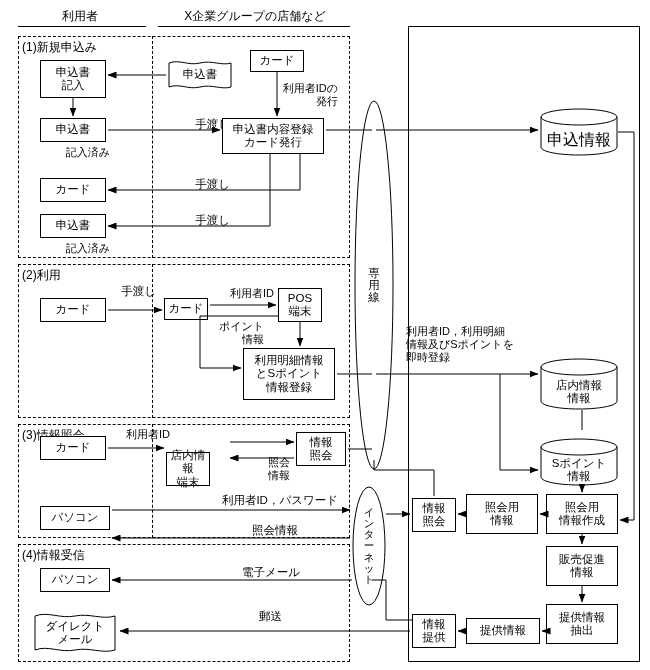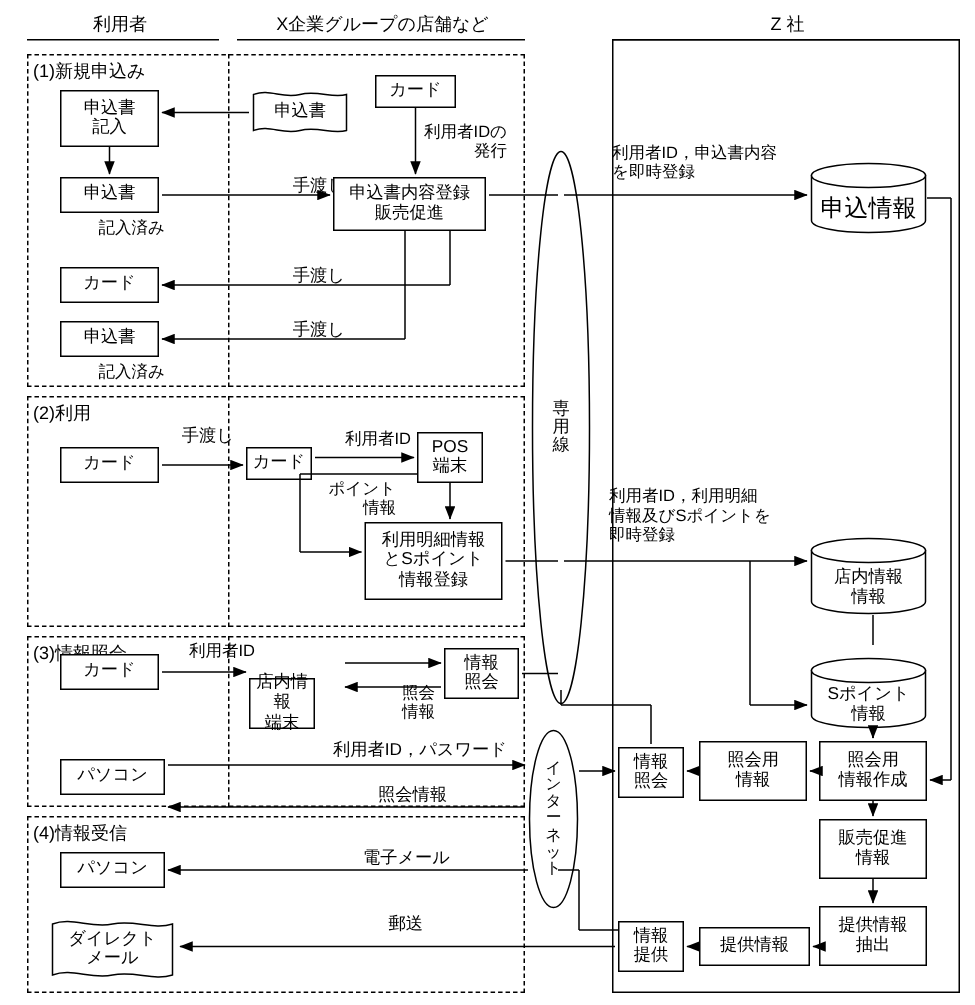--- a/index.html
+++ b/index.html
@@ -19,21 +19,20 @@
   .ell{position:absolute;}
   .ell .txt{position:absolute;left:0;top:0;width:100%;height:100%;display:flex;align-items:center;justify-content:center;text-align:center;line-height:1.05;}
 </style>
 </head>
 <body>
 
 <div id="root">
 
   <div class="colhdr" style="left:20px;top:8px;width:120px;">利用者</div>
   <div class="colhdr" style="left:155px;top:8px;width:200px;">X企業グループの店舗など</div>
-  <div class="colhdr" style="left:410px;top:8px;width:230px;">Z  社</div>
 
   <div class="hline" style="left:18px;top:26px;width:128px;"></div>
   <div class="hline" style="left:158px;top:26px;width:192px;"></div>
   <div class="hline" style="left:408px;top:26px;width:232px;"></div>
 
   <div class="frame" style="left:408px;top:26px;width:232px;height:636px;"></div>
 
   <div style="position:absolute;left:18px;top:36px;width:332px;height:222px;border:1px dashed #000;box-sizing:border-box;"></div>
   <div style="position:absolute;left:18px;top:264px;width:332px;height:154px;border:1px dashed #000;box-sizing:border-box;"></div>
   <div style="position:absolute;left:18px;top:424px;width:332px;height:114px;border:1px dashed #000;box-sizing:border-box;"></div>
@@ -62,31 +61,29 @@
 
   <div class="lbl" style="left:246px;top:82px;width:92px;font-size:11px;">利用者IDの
 発行</div>
 
   <div class="box" style="left:40px;top:118px;width:66px;height:24px;font-size:11.5px;">申込書</div>
   <div class="lbl" style="left:36px;top:146px;width:74px;font-size:11px;">記入済み</div>
 
   <div class="lbl" style="left:170px;top:118px;width:60px;font-size:11.5px;">手渡し</div>
 
   <div class="box" style="left:222px;top:118px;width:102px;height:36px;font-size:11.5px;white-space:pre-line;">申込書内容登録
-販売促進</div>
+カード発行</div>
 
   <div class="box" style="left:40px;top:178px;width:66px;height:24px;font-size:11.5px;">カード</div>
   <div class="lbl" style="left:170px;top:178px;width:60px;font-size:11.5px;">手渡し</div>
 
   <div class="box" style="left:40px;top:214px;width:66px;height:24px;font-size:11.5px;">申込書</div>
   <div class="lbl" style="left:36px;top:242px;width:74px;font-size:11px;">記入済み</div>
   <div class="lbl" style="left:170px;top:214px;width:60px;font-size:11.5px;">手渡し</div>
 
-  <div class="lbl" style="left:408px;top:96px;width:134px;font-size:11px;text-align:left;">利用者ID，申込書内容
-を即時登録</div>
 
   <div class="box" style="left:40px;top:298px;width:66px;height:24px;font-size:11.5px;">カード</div>
   <div class="lbl" style="left:104px;top:285px;width:52px;font-size:11.5px;">手渡し</div>
   <div class="box" style="left:164px;top:298px;width:44px;height:22px;font-size:11.5px;">カード</div>
   <div class="lbl" style="left:208px;top:287px;width:66px;font-size:11px;">利用者ID</div>
   <div class="box" style="left:278px;top:288px;width:44px;height:34px;font-size:11.5px;white-space:pre-line;">POS
 端末</div>
   <div class="lbl" style="left:204px;top:320px;width:60px;font-size:11px;">ポイント
 情報</div>
 

